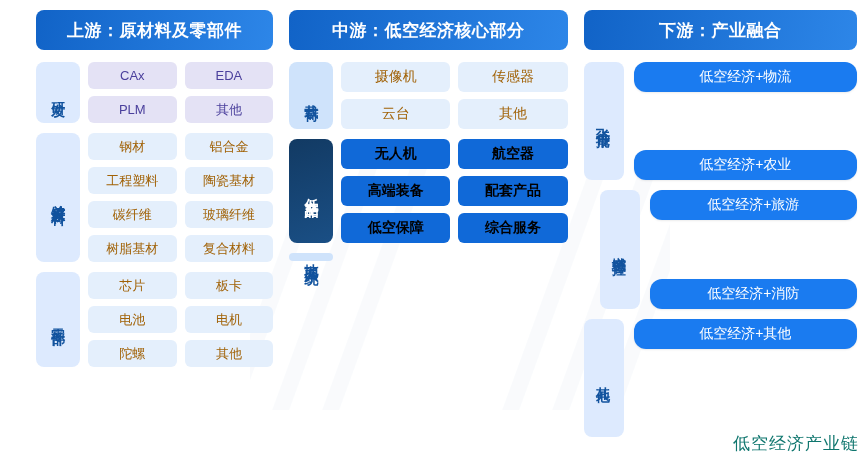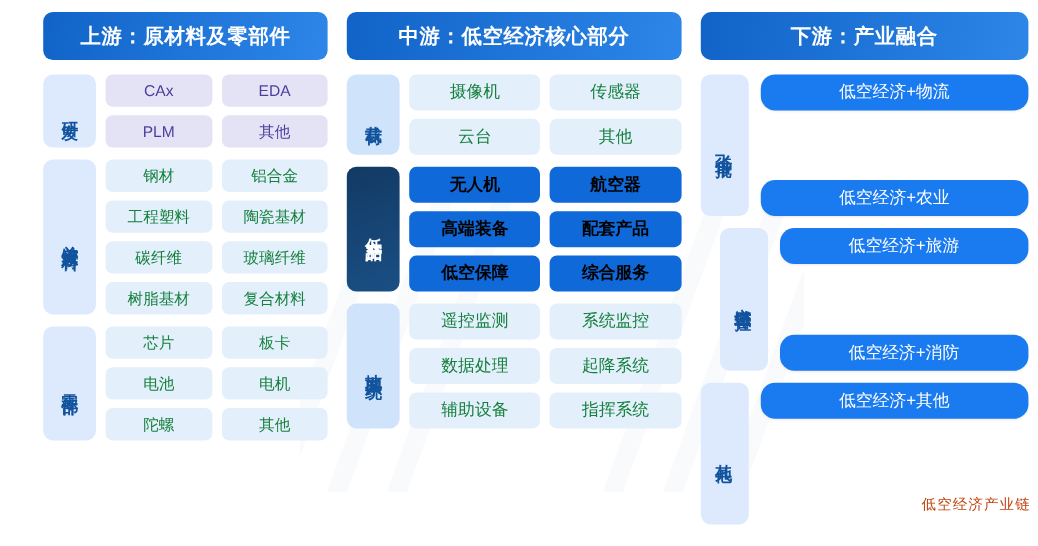--- a/index.html
+++ b/index.html
@@ -39,21 +39,21 @@
     align-items: center;
     justify-content: center;
     color: #ffffff;
     font-size: 17px;
     font-weight: bold;
     letter-spacing: 0.5px;
     margin-bottom: 12px;
   }
   .hdr-up { background: linear-gradient(100deg, #1163c7 0%, #2d86e8 100%); }
   .hdr-mid { background: linear-gradient(100deg, #1163c7 0%, #2d86e8 100%); }
-  .hdr-down { background: linear-gradient(100deg, #1163c7 0%, #2d86e8 100%); border-radius: 9px; }
+  .hdr-down { background: linear-gradient(100deg, #1163c7 0%, #2d86e8 100%); }
 
   .group {
     display: flex;
     align-items: stretch;
     margin-bottom: 10px;
   }
   .group-label {
     flex: 0 0 44px;
     border-radius: 8px;
     background: #ddeafe;
@@ -92,21 +92,21 @@
     font-size: 13px;
     box-sizing: border-box;
     white-space: nowrap;
   }
   .cell.violet {
     background: #e4e2f5;
     color: #4a3f9c;
   }
   .cell.lightblue {
     background: #e4effc;
-    color: #15803d;
+    color: #a16207;
   }
   .cell.solid {
     background: #1069d8;
     color: #000000;
     font-weight: bold;
   }
 
   
   .mid-grid .cell { height: 30px; font-size: 14px; }
 
@@ -141,23 +141,23 @@
     color: #ffffff;
     font-size: 14px;
     display: flex;
     align-items: center;
     justify-content: center;
     box-shadow: 0 1px 2px rgba(0,0,0,0.08);
   }
   .watermark {
     position: absolute;
     right: 6px;
-    bottom: 26px;
-    font-size: 12px;
-    color: #c2410c;
+    bottom: 0;
+    font-size: 17px;
+    color: #0f766e;
     letter-spacing: 1px;
     pointer-events: none;
   }
   .bg-stripes {
     position: absolute;
     left: 250px; top: 160px;
     width: 420px; height: 250px;
     pointer-events: none;
     opacity: 0.35;
     overflow: hidden;
@@ -244,28 +244,20 @@
         <div class="cell solid">航空器</div>
         <div class="cell solid">高端装备</div>
         <div class="cell solid">配套产品</div>
         <div class="cell solid">低空保障</div>
         <div class="cell solid">综合服务</div>
       </div>
     </div>
 
     <div class="group">
       <div class="group-label accent">地面系统</div>
-      <div class="grid mid-grid">
-        <div class="cell lightblue">遥控监测</div>
-        <div class="cell lightblue">系统监控</div>
-        <div class="cell lightblue">数据处理</div>
-        <div class="cell lightblue">起降系统</div>
-        <div class="cell lightblue">辅助设备</div>
-        <div class="cell lightblue">指挥系统</div>
-      </div>
     </div>
   </div>
 
   <div class="column col-down">
     <div class="col-header hdr-down">下游：产业融合</div>
 
     <div class="down-group" style="flex:1 1 0;">
       <div class="down-label">飞行审批</div>
       <div class="down-list">
         <div class="pill">低空经济+物流</div>

